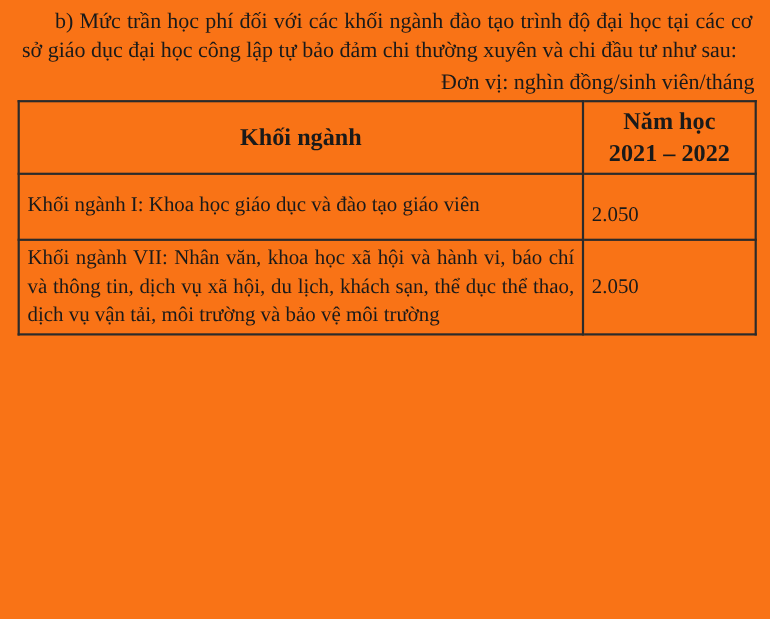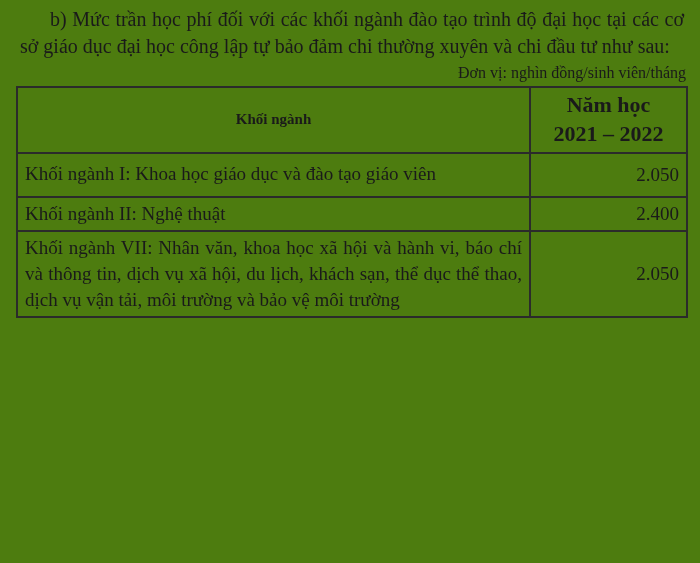--- a/index.html
+++ b/index.html
@@ -4,36 +4,36 @@
 <style>
   html, body {
     margin: 0;
     padding: 0;
     background: #ffffff;
   }
   .page {
     position: relative;
     width: 700px;
     height: 563px;
-    background: #4d7c0f;
+    background: #f97316;
     color: #1a1a1a;
     font-family: "Liberation Serif", "DejaVu Serif", serif;
     overflow: hidden;
     box-sizing: border-box;
   }
   .intro {
     margin: 6px 16px 0 20px;
     font-size: 20px;
     line-height: 1.36;
     text-align: justify;
     text-indent: 30px;
   }
   .unit-note {
     margin: 4px 14px 4px 0;
-    font-size: 16px;
+    font-size: 20px;
     text-align: right;
   }
   table.fees {
     margin-left: 16px;
     width: 670px;
     border-collapse: collapse;
     table-layout: fixed;
     font-size: 19px;
     color: #1a1a1a;
   }
@@ -44,37 +44,37 @@
     padding: 3px 7px;
     vertical-align: middle;
     box-sizing: border-box;
   }
   col.c-group { width: 513px; }
   col.c-year  { width: 157px; }
   th.group-header {
     text-align: center;
     font-weight: bold;
     height: 48px;
-    font-size: 15px;
+    font-size: 22px;
   }
   th.year-header {
     text-align: center;
     font-weight: bold;
     white-space: pre-line;
     line-height: 1.3;
     font-size: 22px;
   }
   td.label-cell {
     text-align: justify;
     line-height: 1.38;
   }
   td.value-cell {
-    text-align: right;
+    text-align: left;
   }
-  tr.row-tall td { height: 44px; }
+  tr.row-tall td { height: 60px; }
   tr.row-std td  { height: 34px; }
   tr.row-tall td.value-cell { vertical-align: bottom; padding-bottom: 10px; }
 </style>
 </head>
 <body>
 
 <div class="page">
 
   <p class="intro">b) Mức trần học phí đối với các khối ngành đào tạo trình độ đại học tại các cơ sở giáo dục đại học công lập tự bảo đảm chi thường xuyên và chi đầu tư như sau:</p>
 
@@ -90,24 +90,20 @@
         <th class="group-header">Khối ngành</th>
         <th class="year-header">Năm học
 2021 – 2022</th>
       </tr>
     </thead>
     <tbody>
       <tr class="row-tall">
         <td class="label-cell">Khối ngành I: Khoa học giáo dục và đào tạo giáo viên</td>
         <td class="value-cell">2.050</td>
       </tr>
-      <tr class="row-std">
-        <td class="label-cell">Khối ngành II: Nghệ thuật</td>
-        <td class="value-cell">2.400</td>
-      </tr>
       <tr>
         <td class="label-cell">Khối ngành VII: Nhân văn, khoa học xã hội và hành vi, báo chí và thông tin, dịch vụ xã hội, du lịch, khách sạn, thể dục thể thao, dịch vụ vận tải, môi trường và bảo vệ môi trường</td>
         <td class="value-cell">2.050</td>
       </tr>
     </tbody>
   </table>
 
 </div>
 
 </body></html>

